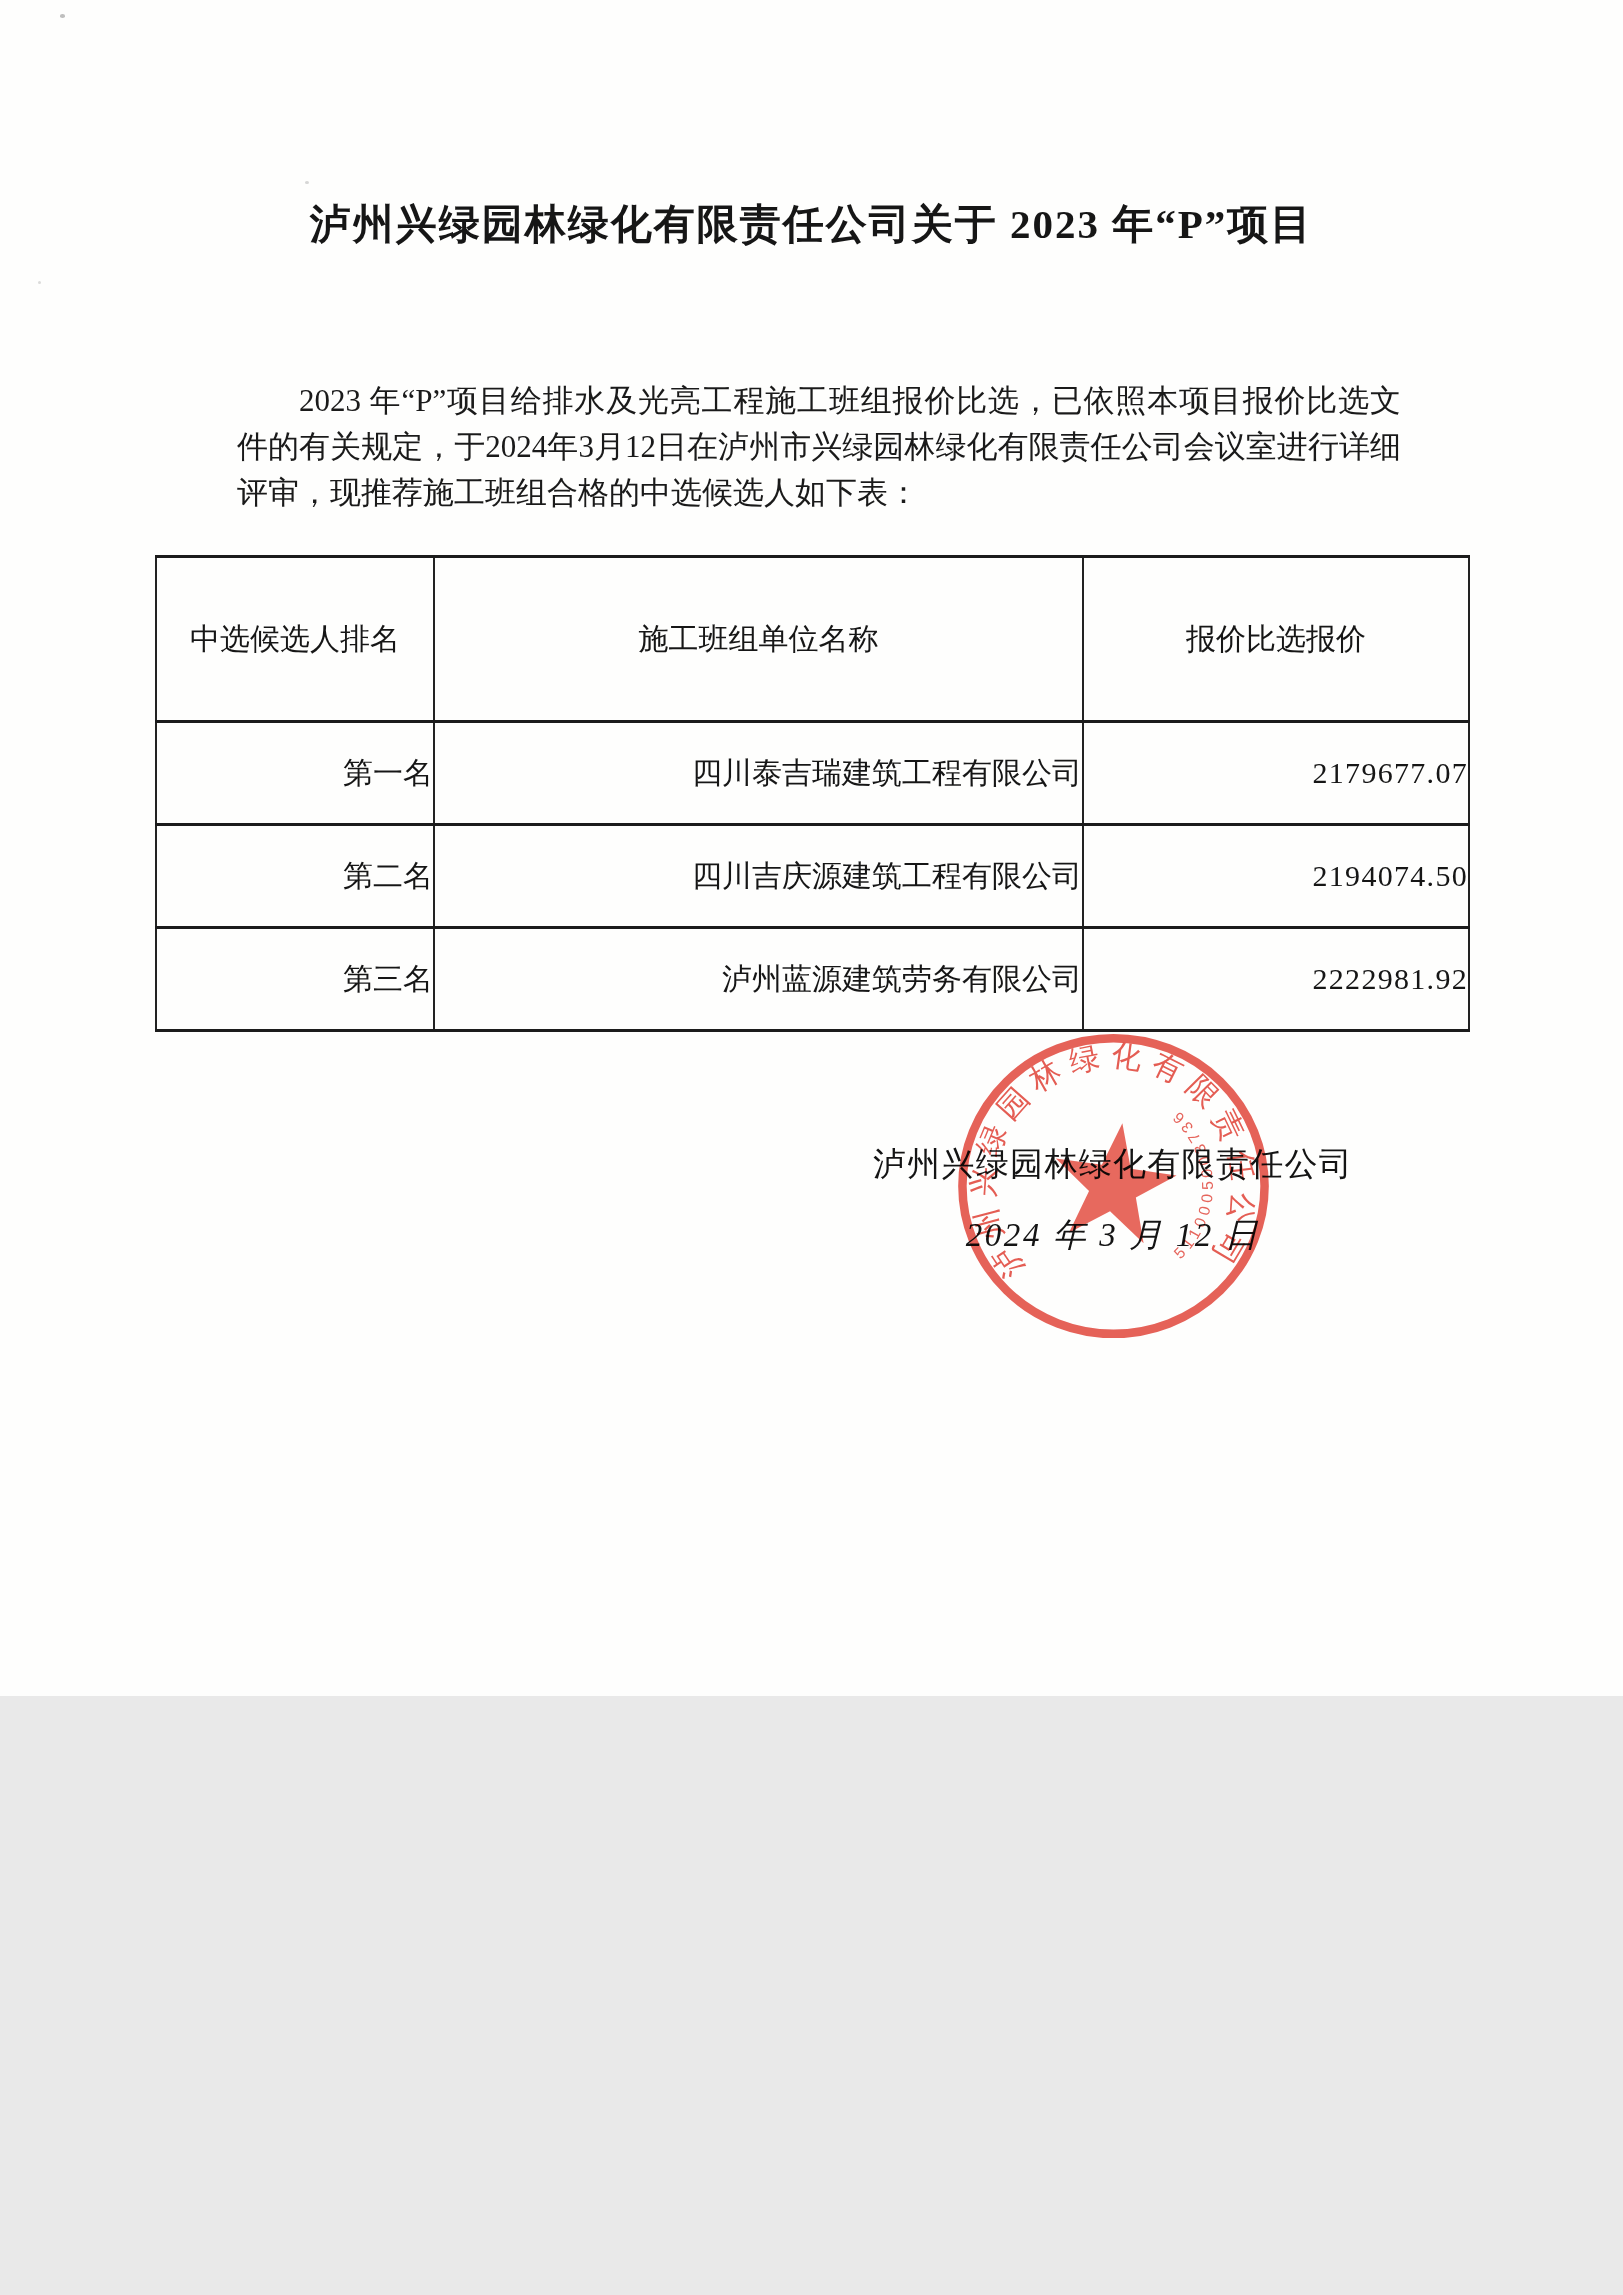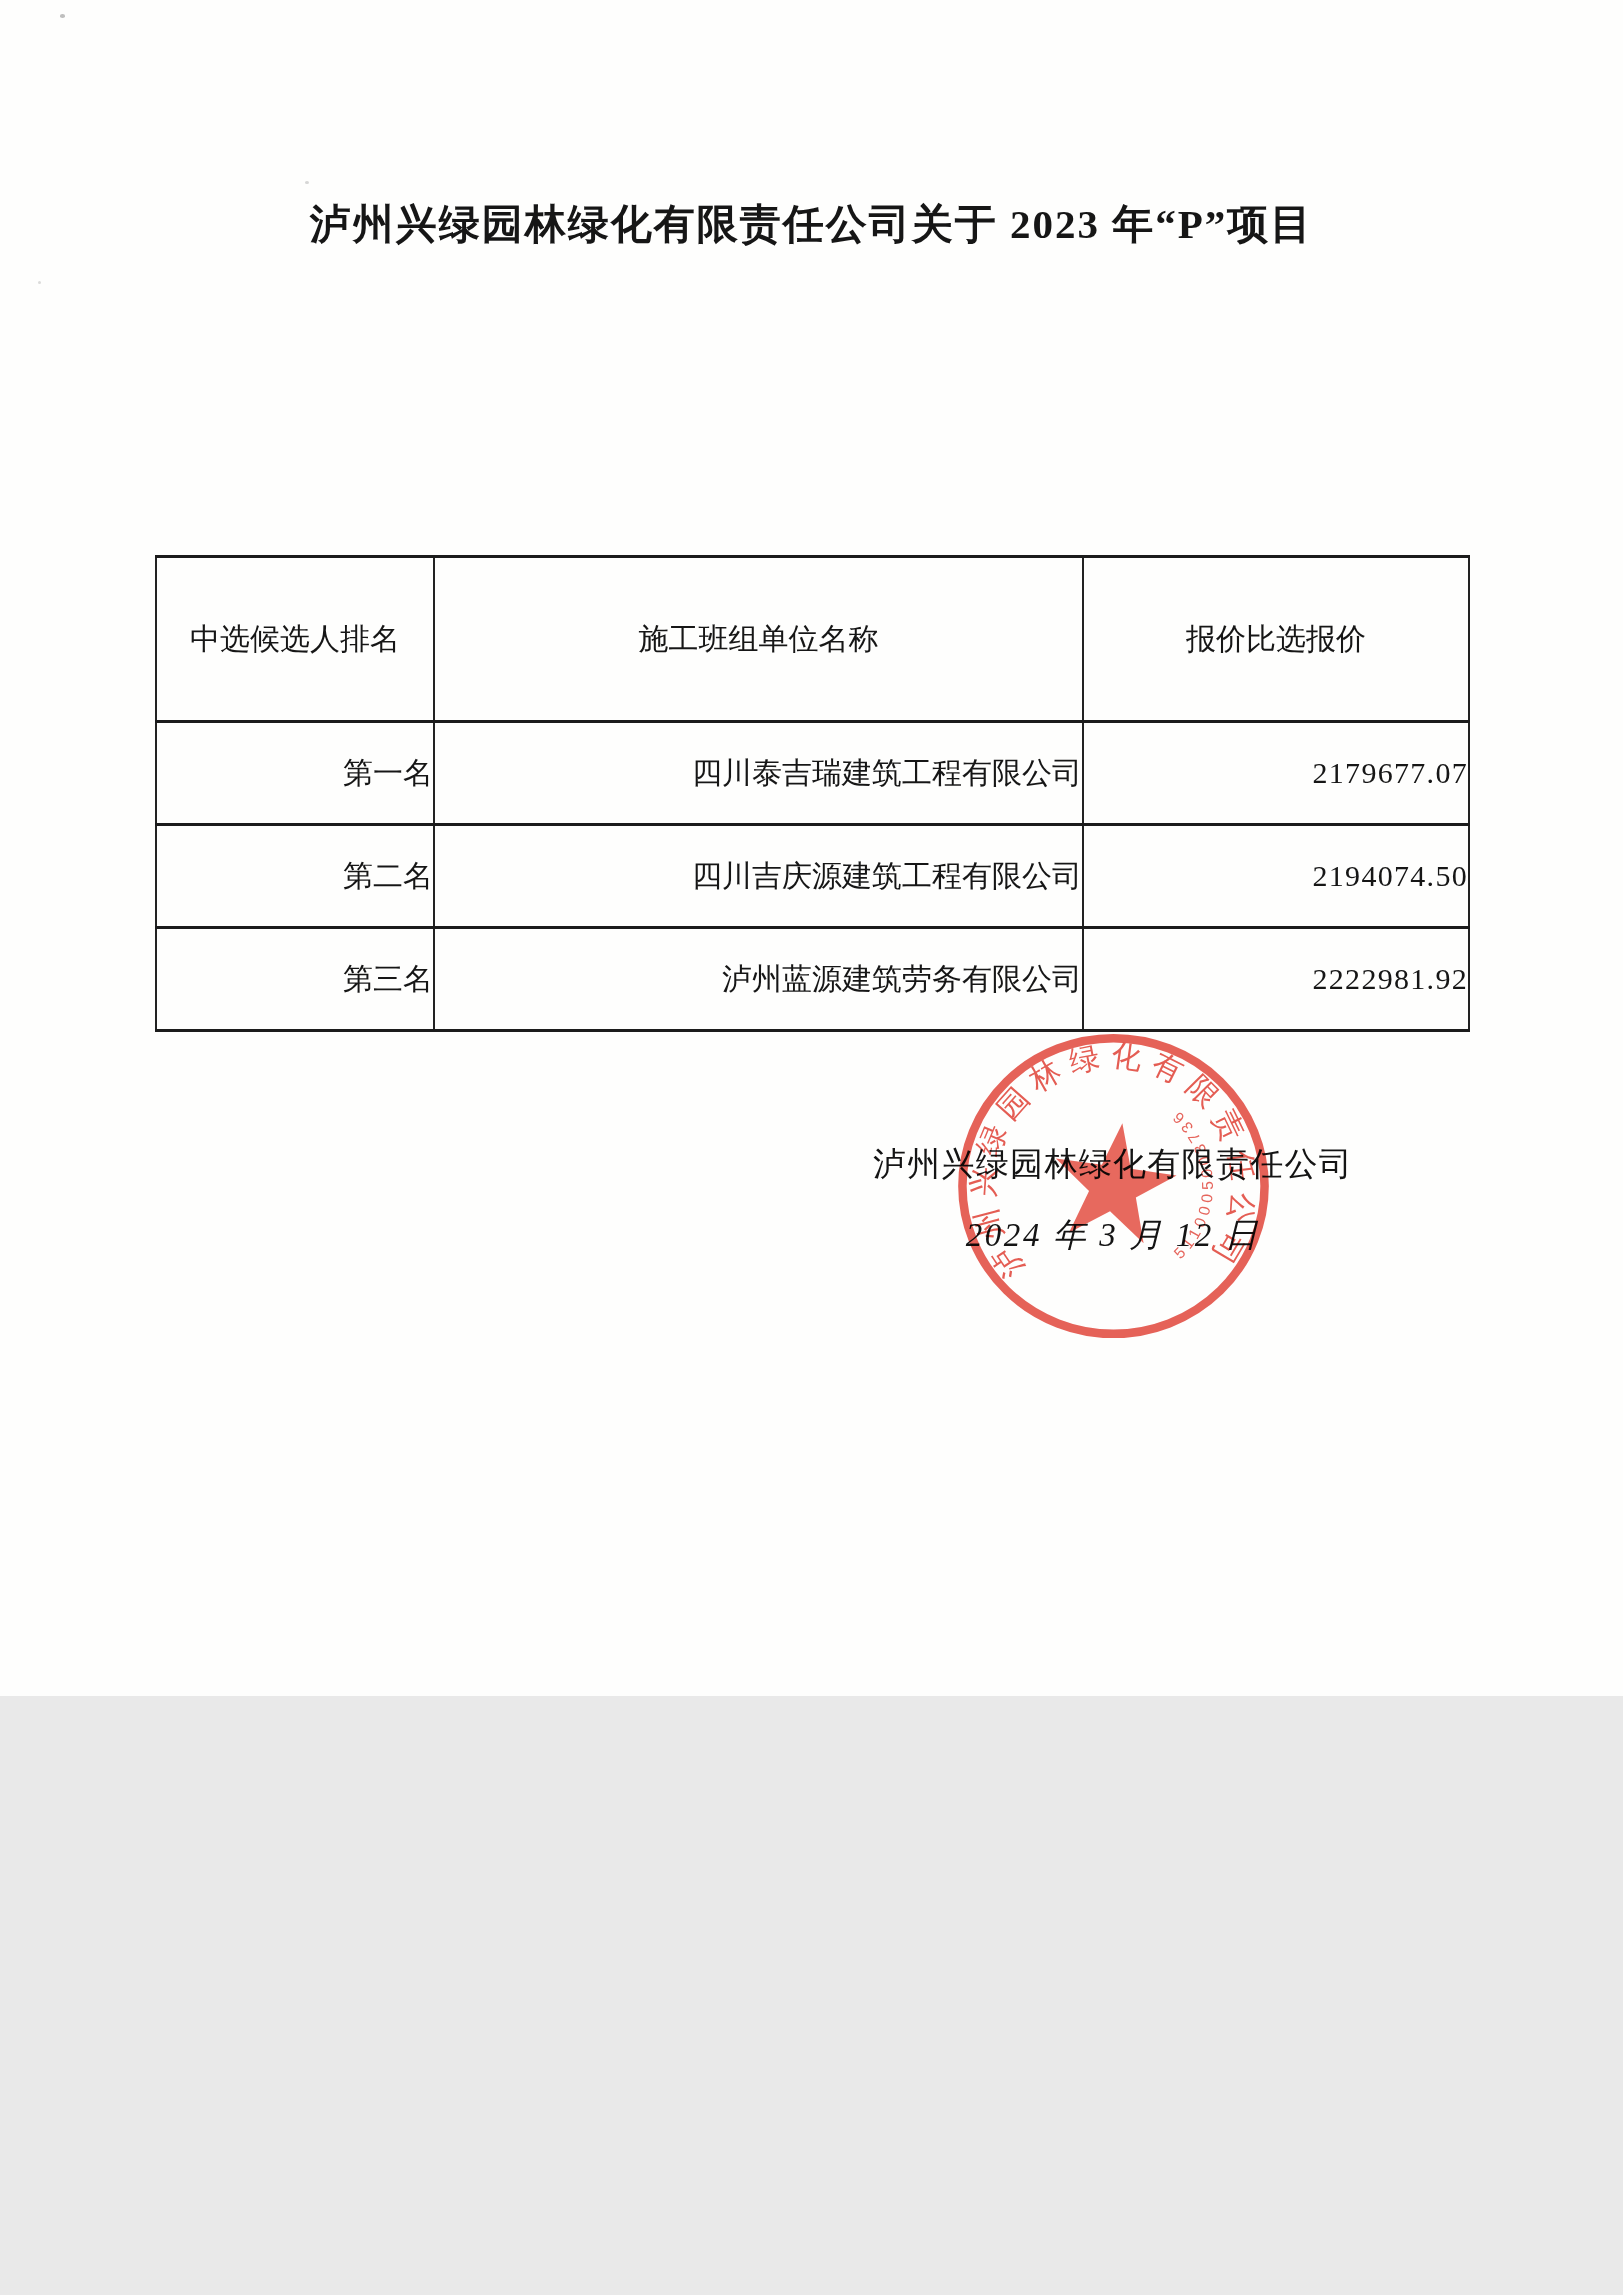--- a/index.html
+++ b/index.html
@@ -72,20 +72,21 @@
 <div class="page">
 
   <div class="speck s1"></div>
   <div class="speck s2"></div>
   <div class="speck s3"></div>
 
   <div class="doc-title">
     <div class="line">泸州兴绿园林绿化有限责任公司关于 2023 年“P”项目</div>
   </div>
 
+  <div class="body-par">2023 年“P”项目给排水及光亮工程施工班组报价比选，已依照本项目报价比选文件的有关规定，于2024年3月12日在泸州市兴绿园林绿化有限责任公司会议室进行详细评审，现推荐施工班组合格的中选候选人如下表：</div>
 
   <table class="results">
     <colgroup>
         <col class="c1">
         <col class="c2">
         <col class="c3">
       </colgroup>
     <tbody>
       <tr class="hdr">
         <th>中选候选人排名</th>

